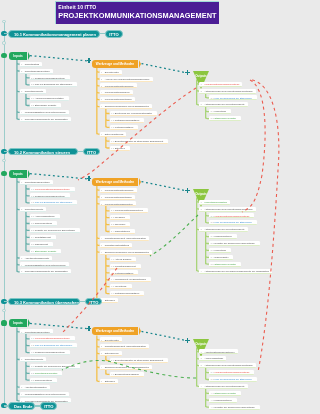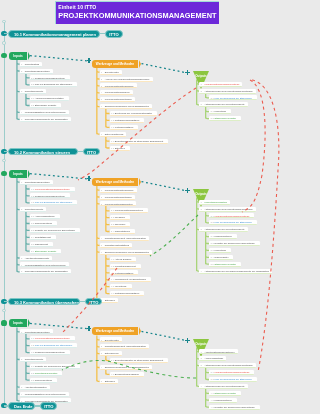--- a/index.html
+++ b/index.html
@@ -1,20 +1,20 @@
 <!DOCTYPE html>
 <html><head>
 <meta charset="utf-8">
 <style>
 html,body{margin:0;padding:0;}
 body{width:310px;height:414px;background:#eaeaea;overflow:hidden;position:relative;
      font-family:"Liberation Sans",sans-serif;}
 #stage{position:absolute;left:0;top:0;width:310px;height:414px;}
 
-.banner{position:absolute;left:54.7px;top:0.6px;width:164px;height:23px;background:#6d28d9;
+.banner{position:absolute;left:54.7px;top:0.6px;width:164px;height:23px;background:#4c1d95;
         box-sizing:border-box;border-left:1.2px solid #a2dad8;border-top:1.4px solid #a2dad8;
         color:#fff;padding:2.6px 0 0 2.5px;}
 .banner .l1{font-size:5.1px;font-weight:bold;line-height:6.6px;letter-spacing:.08px;}
 .banner .l2{font-size:7.35px;font-weight:bold;line-height:9.2px;letter-spacing:.06px;}
 
 .spine{position:absolute;left:3.8px;top:21px;width:1.4px;height:384px;background:#9ccdcb;}
 .spnode{position:absolute;width:5.2px;height:5.2px;border-radius:50%;background:#0f9296;
         box-sizing:border-box;}
 .spnode.hollow{width:3.4px;height:3.4px;background:#eaeaea;border:1px solid #a9d4d2;}
 .spnode.green{background:#22a85e;}

